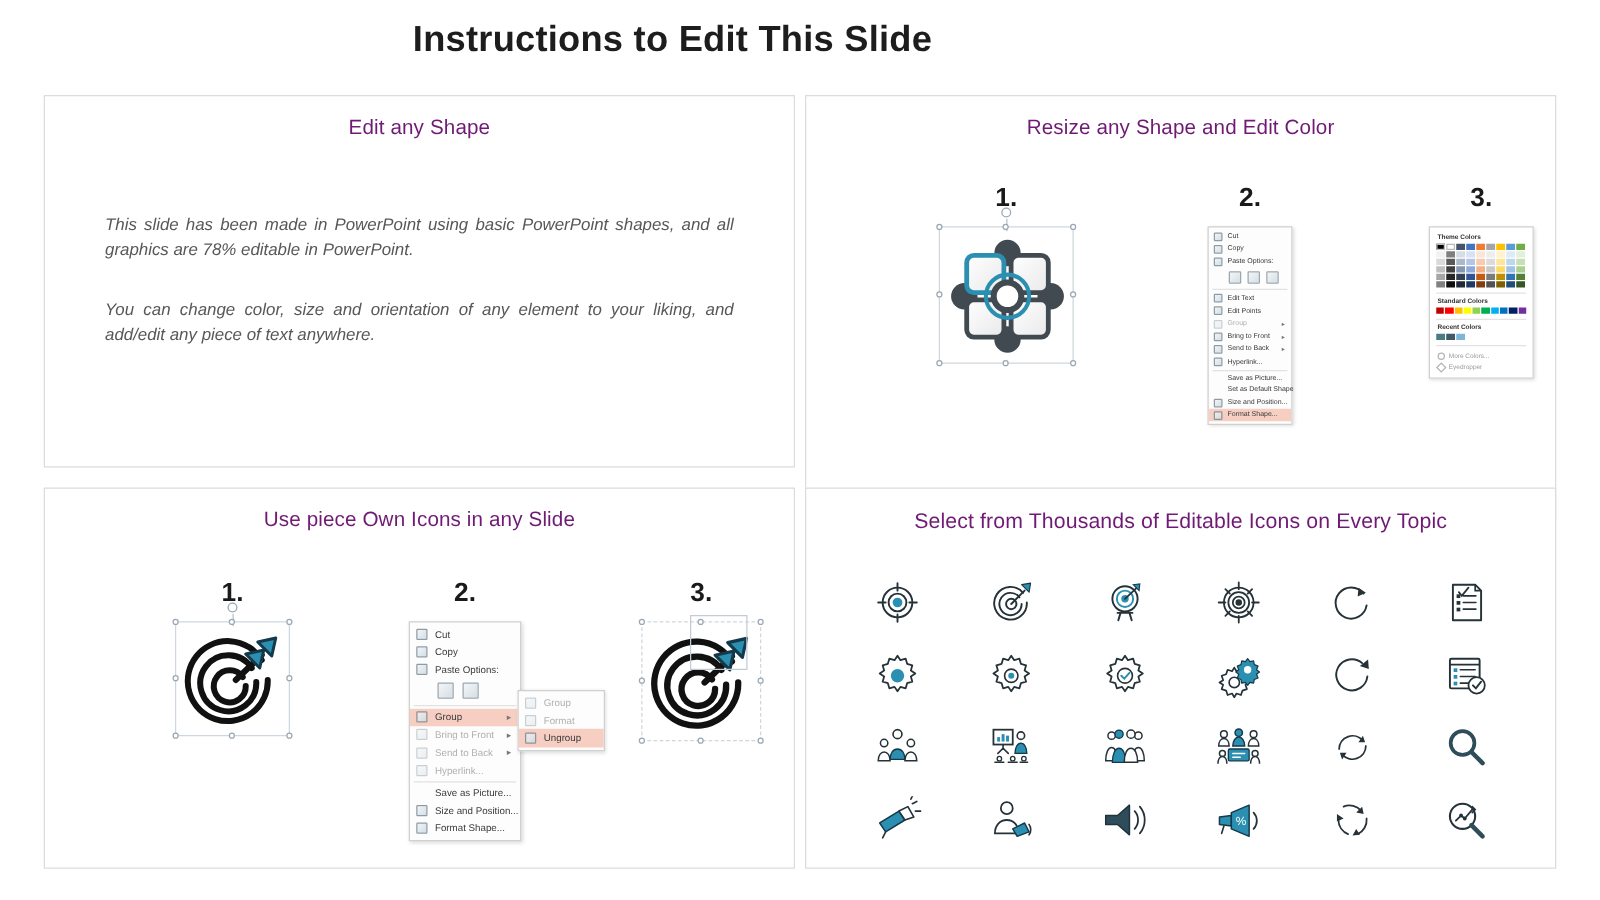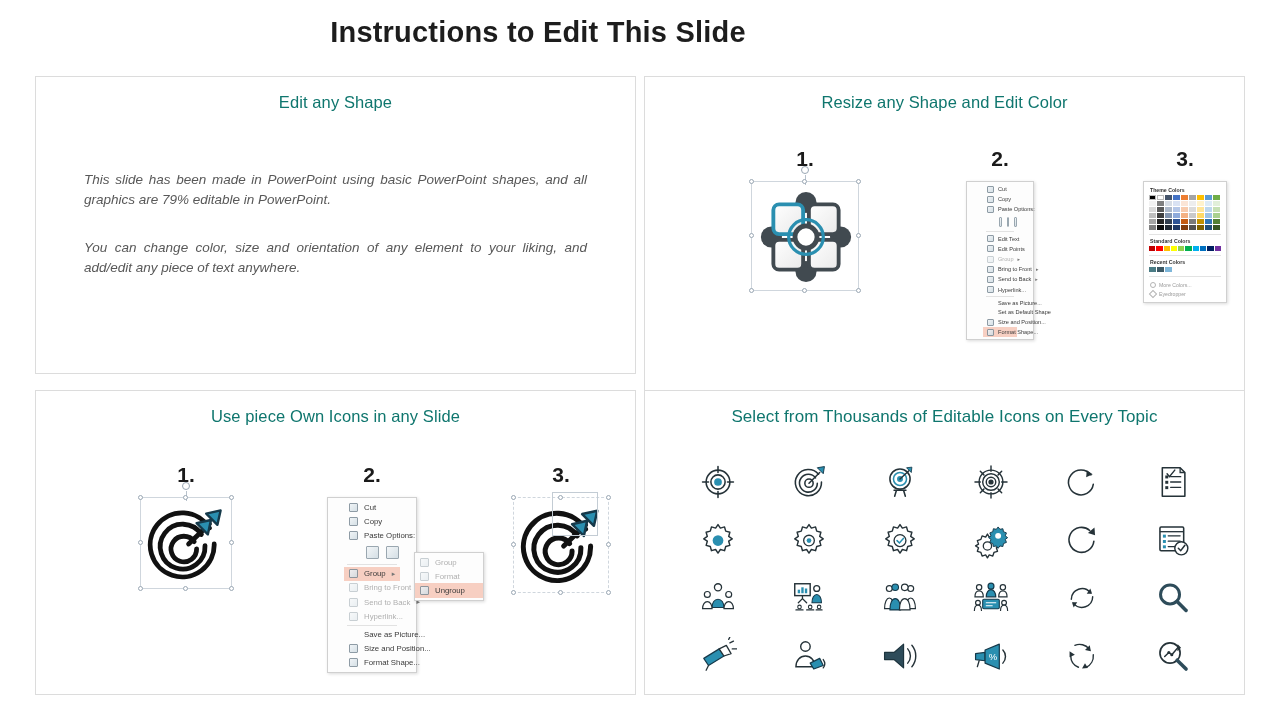--- a/index.html
+++ b/index.html
@@ -23,21 +23,21 @@
     position: absolute;
     border: 1px solid #dcdcdc;
     background: #fff;
   }
   #panel-tl { left: 35px;  top: 76px;  width: 601px; height: 298px; }
   #panel-tr { left: 644px; top: 76px;  width: 601px; height: 342px; }
   #panel-bl { left: 35px;  top: 390px; width: 601px; height: 305px; }
   #panel-br { left: 644px; top: 390px; width: 601px; height: 305px; }
 
   .panel-title {
-    text-align: center; font-size: 16.5px; color: #0f766e;
+    text-align: center; font-size: 16.5px; color: #701a75;
     font-weight: 400; margin-top: 16px; letter-spacing: .1px;
   }
   .panel-title.big { font-size: 17px; }
   .panel-sub {
     text-align: center; font-size: 10.5px; color: #4a4a4a;
     font-style: italic; margin-top: 3px;
   }
 
   
   .body-text {
@@ -67,21 +67,21 @@
   .rot:after{
     content:""; position:absolute; left:50%; top:8px; width:1px; height:10px;
     background:#b8c2cc;
   }
 
   
   .ctxmenu {
     background: #fdfdfd; border: 1px solid #d0d0d0;
     box-shadow: 1px 1px 3px rgba(0,0,0,.15);
     font-size: 5.6px; color: #3a3a3a; text-align: left;
-    padding: 2px 16px;
+    padding: 2px 0;
   }
   .ctxmenu.lg { font-size: 7.8px; }
   .ctx-item {
     display: flex; align-items: center; gap: 4px;
     padding: 1.6px 5px 1.6px 4px; white-space: nowrap; position: relative;
   }
   .ctxmenu.lg .ctx-item { padding: 2.6px 7px 2.6px 5px; gap: 6px; }
   .ctx-ico {
     width: 7px; height: 7px; flex: 0 0 7px;
     border: 0.8px solid #7b8b96; border-radius: 1px; opacity: .85;
@@ -133,21 +133,21 @@
 </style>
 </head>
 <body>
 
 <div class="slide">
 
   <div class="slide-title">Instructions to Edit This Slide</div>
 
   <div class="panel" id="panel-tl">
     <div class="panel-title">Edit any Shape</div>
-    <div class="body-text p1">This slide has been made in PowerPoint using basic PowerPoint shapes, and all graphics are 79% editable in PowerPoint.</div>
+    <div class="body-text p1">This slide has been made in PowerPoint using basic PowerPoint shapes, and all graphics are 78% editable in PowerPoint.</div>
     <div class="body-text p2">You can change color, size and orientation of any element to your liking, and add/edit any piece of text anywhere.</div>
   </div>
 
   <div class="panel" id="panel-tr">
     <div class="panel-title">Resize any Shape and Edit Color</div>
 
     <div class="step" style="left:70px; top:70px; width:180px;">
       <div class="step-num">1.</div>
       <div class="step-art">
         <div class="selframe" style="width:108px;height:110px;padding:6px;">

